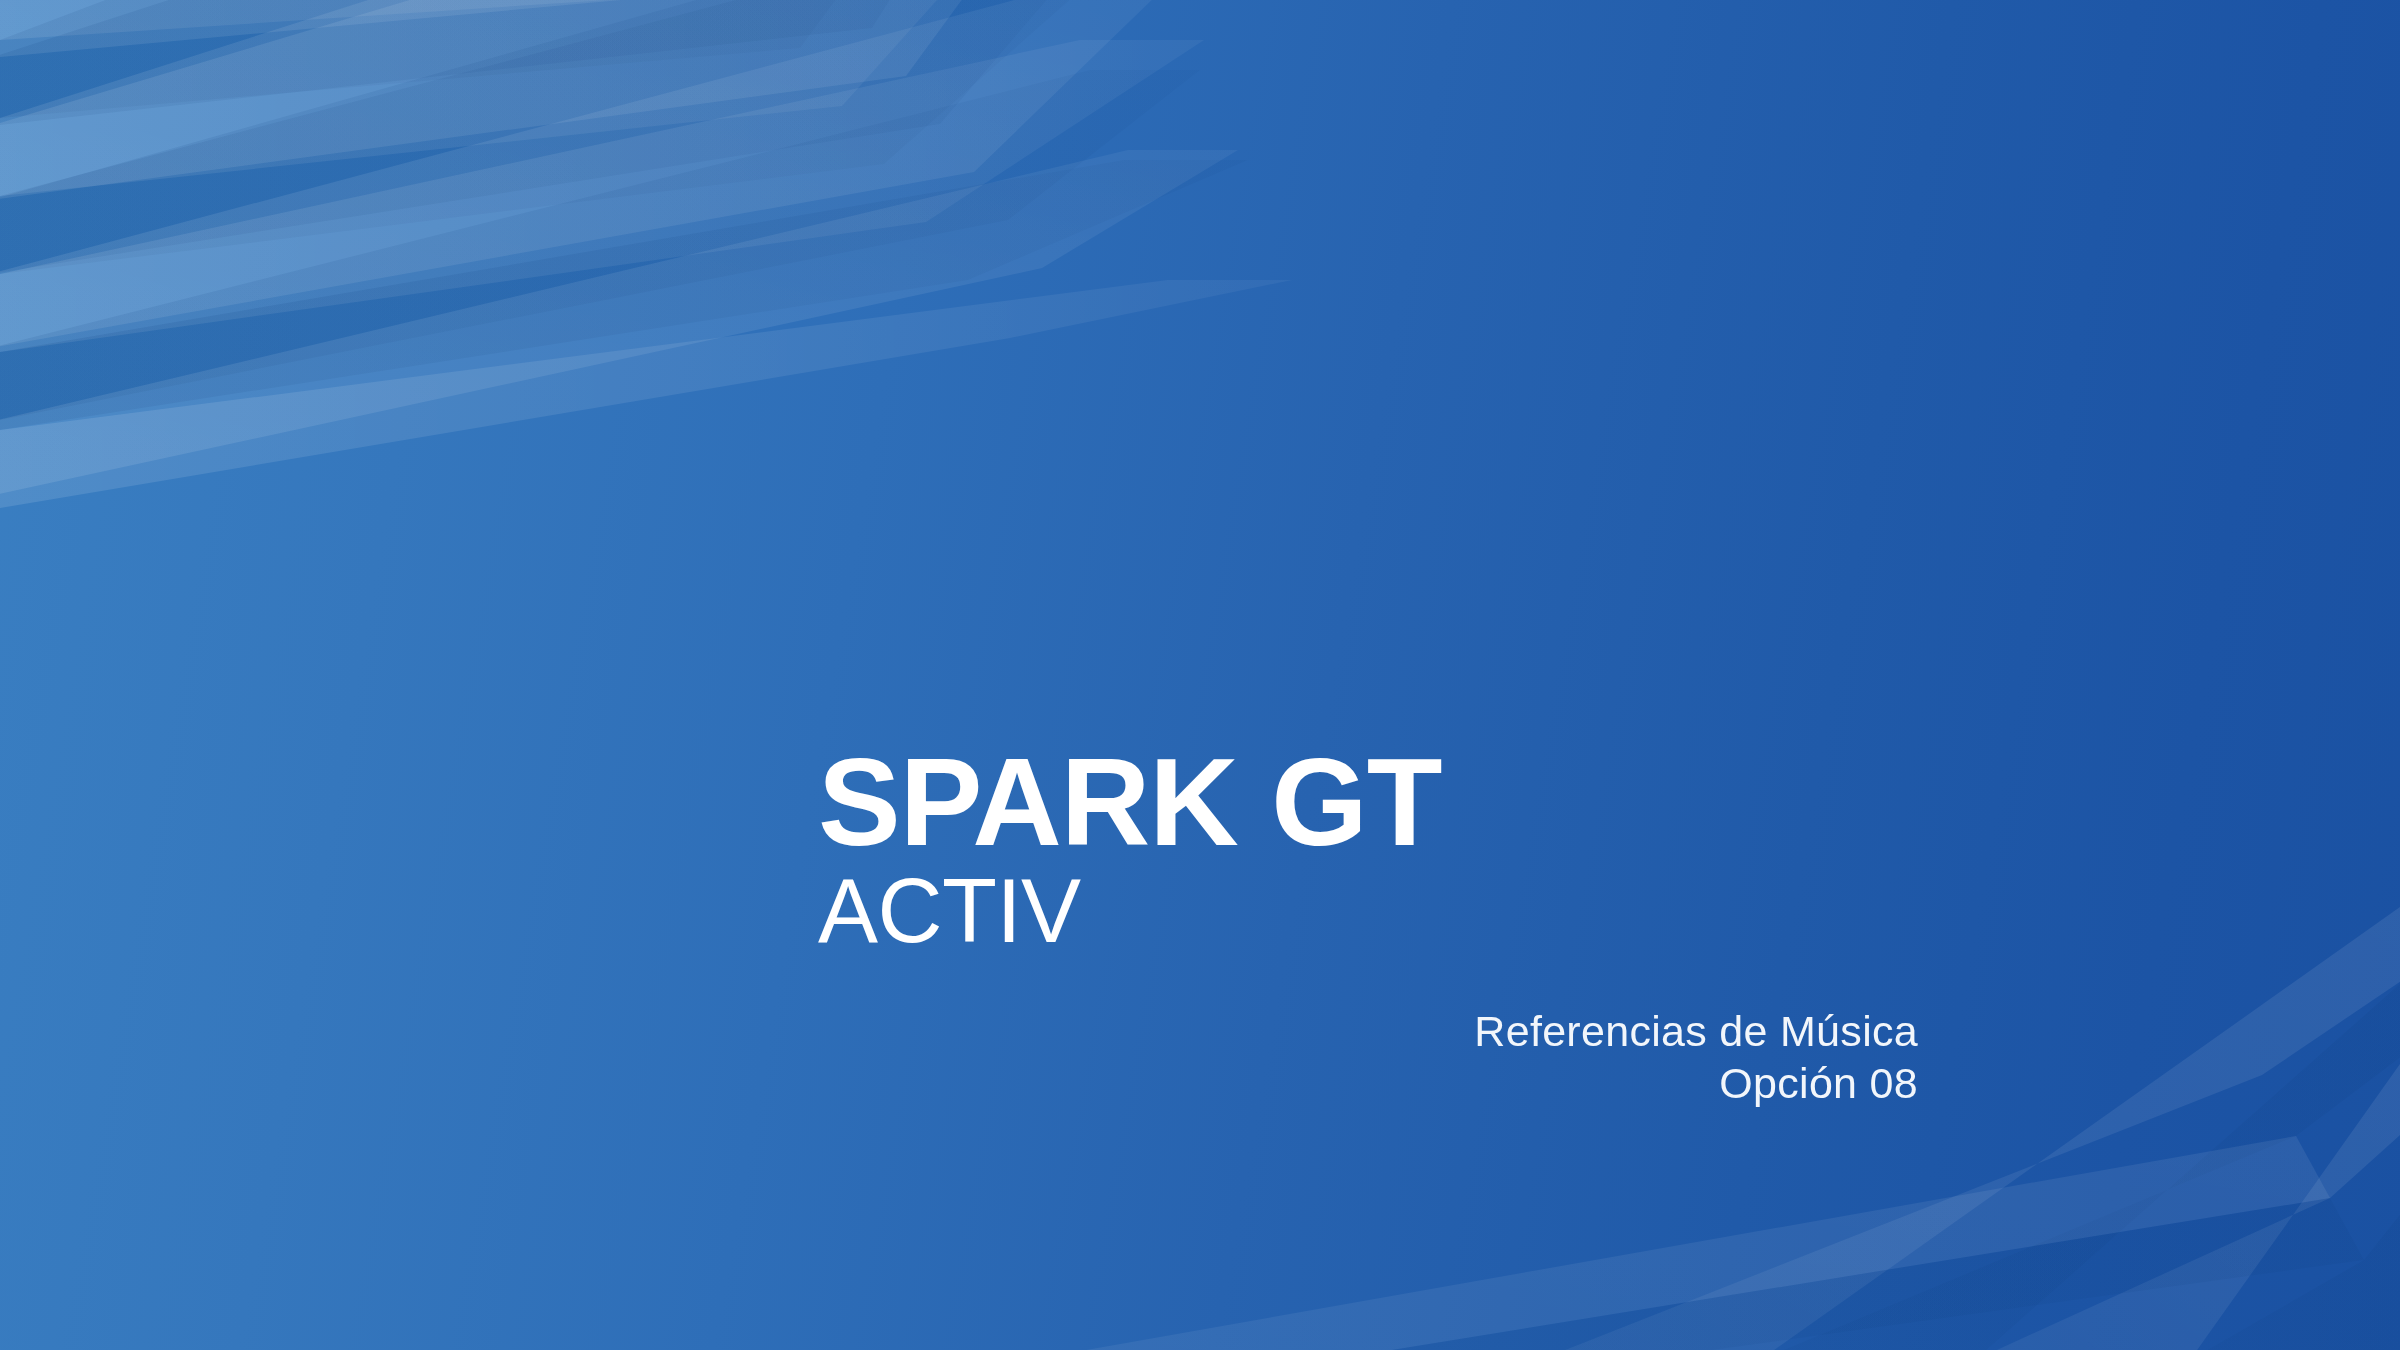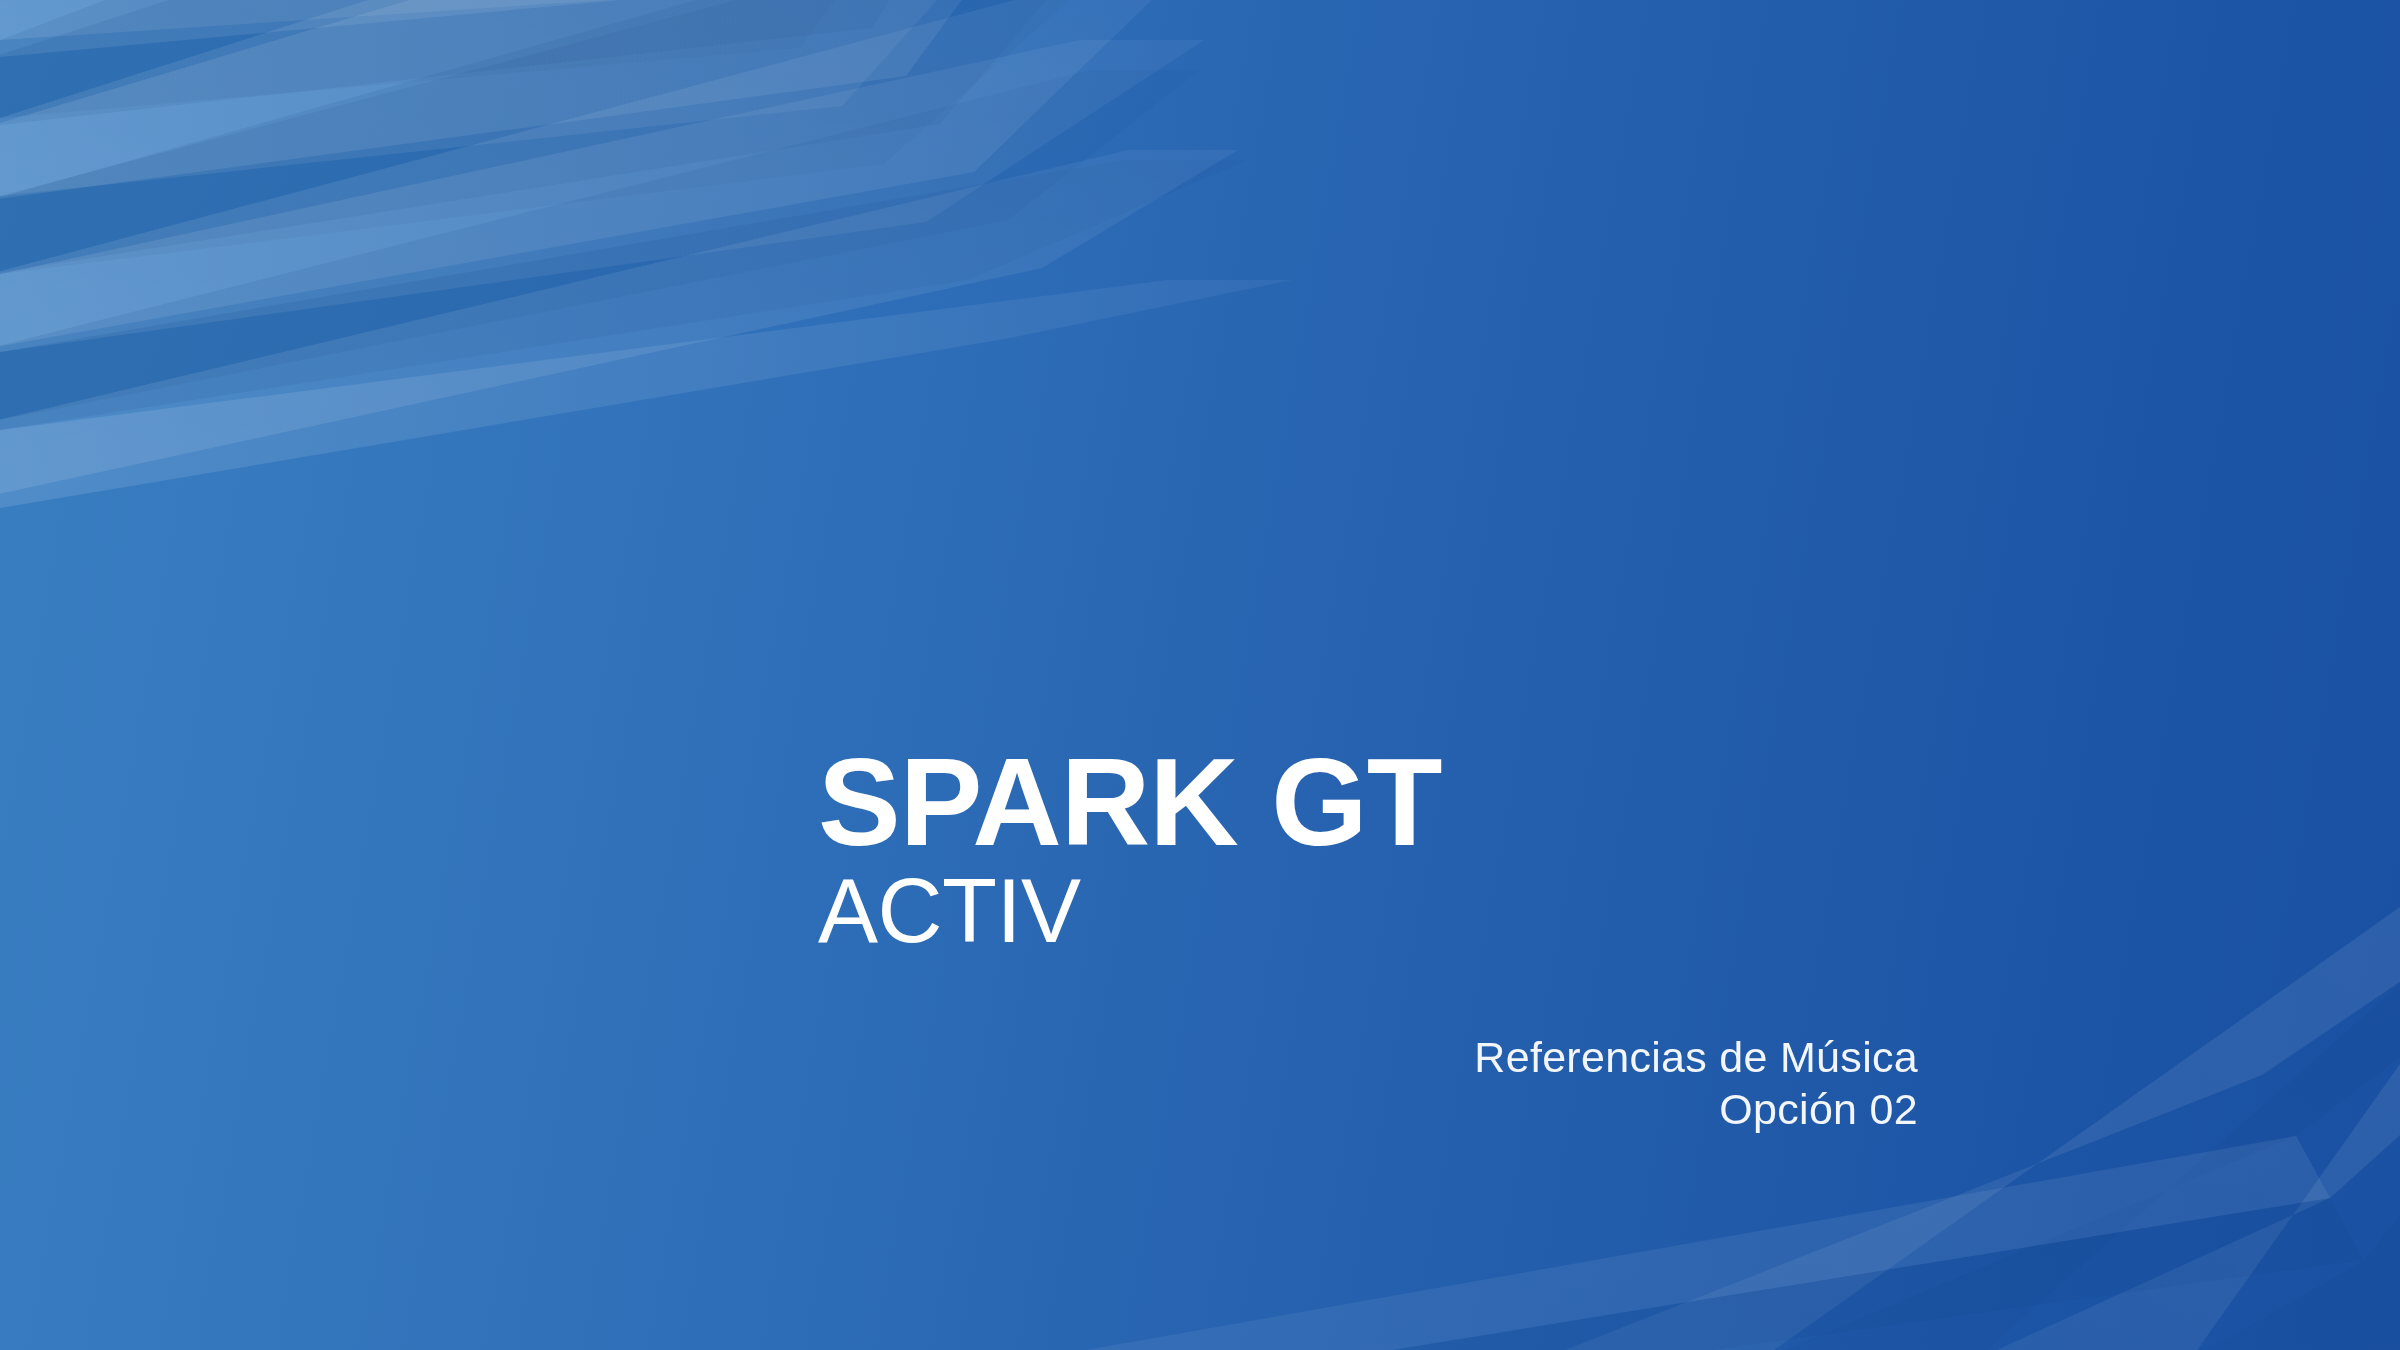--- a/index.html
+++ b/index.html
@@ -62,21 +62,20 @@
     letter-spacing: -0.5px;
     color: #ffffff;
     white-space: nowrap;
   }
   .caption-block {
     position: absolute;
     right: 482px;
     top: 1005px;
     width: 1100px;
     text-align: right;
-    margin-top: 26px;
   }
   .caption-line {
     margin: 0;
     font-size: 43px;
     line-height: 1.22;
     font-weight: 400;
     color: #f2f6fb;
     letter-spacing: 0.3px;
     white-space: nowrap;
   }
@@ -204,16 +203,16 @@
     </svg>
   </div>
 
   <div class="text-block">
     <h1 class="title-main">SPARK GT</h1>
     <h2 class="title-sub">ACTIV</h2>
   </div>
 
   <div class="caption-block">
     <p class="caption-line">Referencias de Música</p>
-    <p class="caption-line">Opción 02</p>
+    <p class="caption-line">Opción 08</p>
   </div>
 
 </div>
 
 </body></html>

